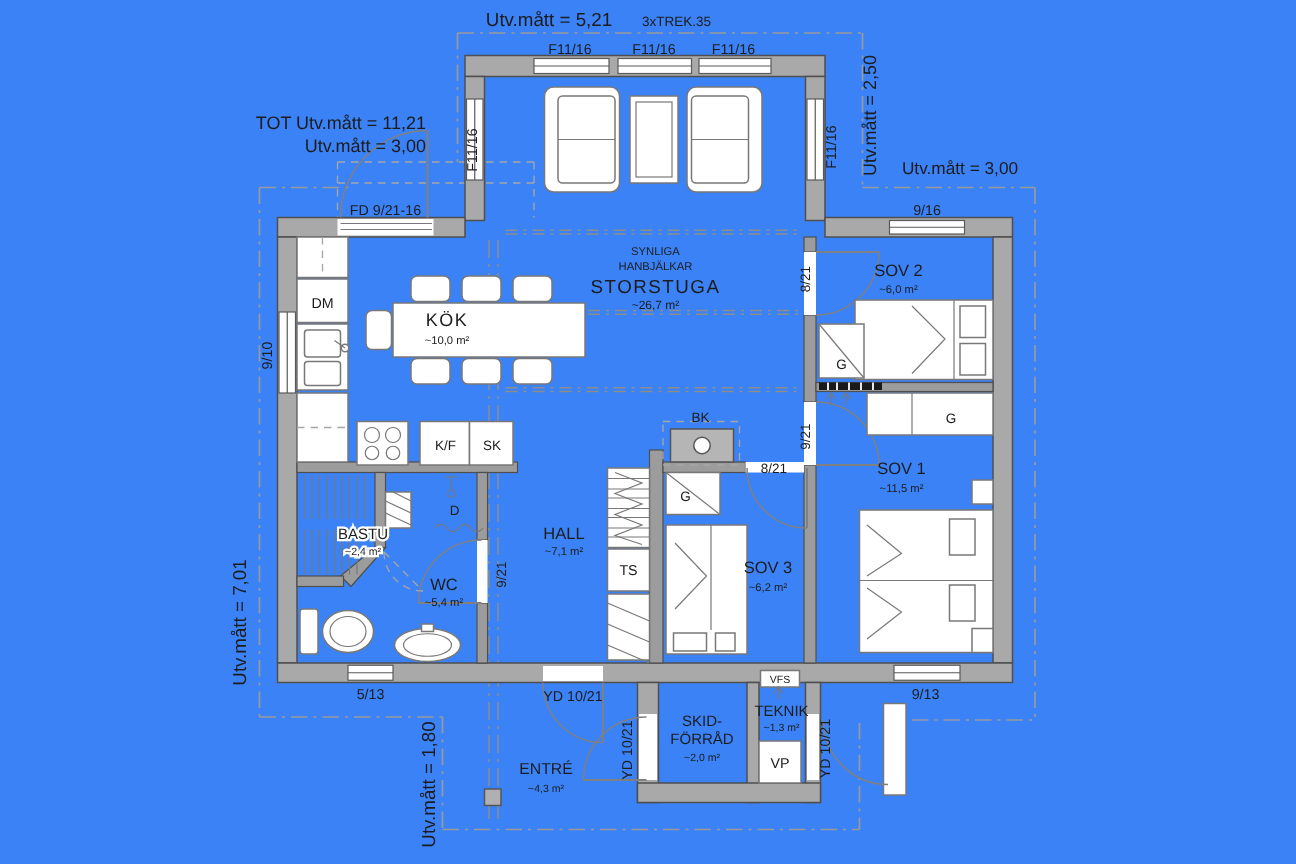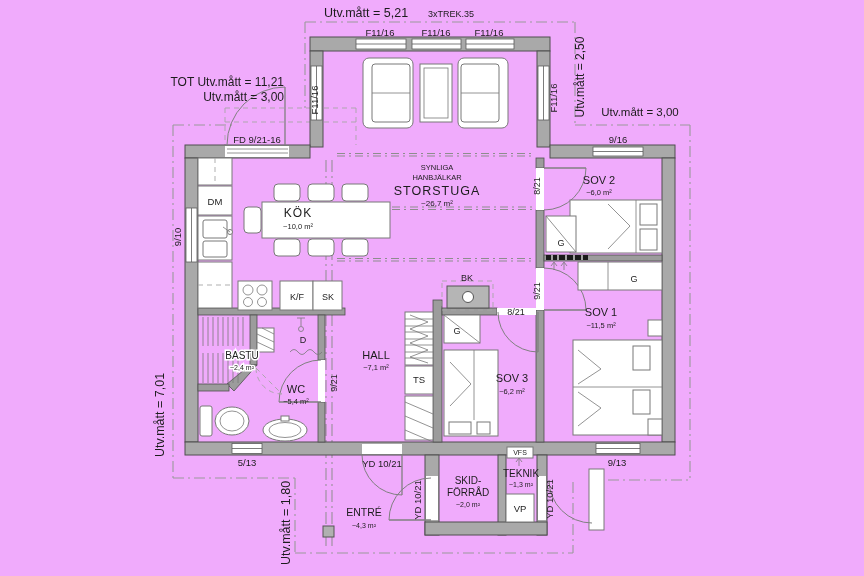--- a/index.html
+++ b/index.html
@@ -1,16 +1,16 @@
 <!DOCTYPE html>
 <html><head>
 <meta charset="utf-8">
 <style>
   html,body{margin:0;padding:0;background:#ffffff;}
-  .stage{position:relative;width:864px;height:576px;background:#f0abfc;overflow:hidden;
+  .stage{position:relative;width:864px;height:576px;background:#3b82f6;overflow:hidden;
          font-family:"Liberation Sans",sans-serif;}
   svg{display:block;}
   svg text{fill:#1c1c1c;font-family:"Liberation Sans",sans-serif;}
   .wx{fill:#a9a9a9;stroke:#4f4f4f;stroke-width:1;}
   .wi{fill:#9c9c9c;stroke:#4f4f4f;stroke-width:0.8;}
   .win{fill:#ffffff;stroke:#5a5a5a;stroke-width:0.8;}
   .gap{fill:#ffffff;}
   .wl{stroke:#5a5a5a;stroke-width:0.8;}
   .furn{fill:#ffffff;stroke:#787878;stroke-width:1;}
   .fline{stroke:#787878;stroke-width:0.8;fill:none;}

